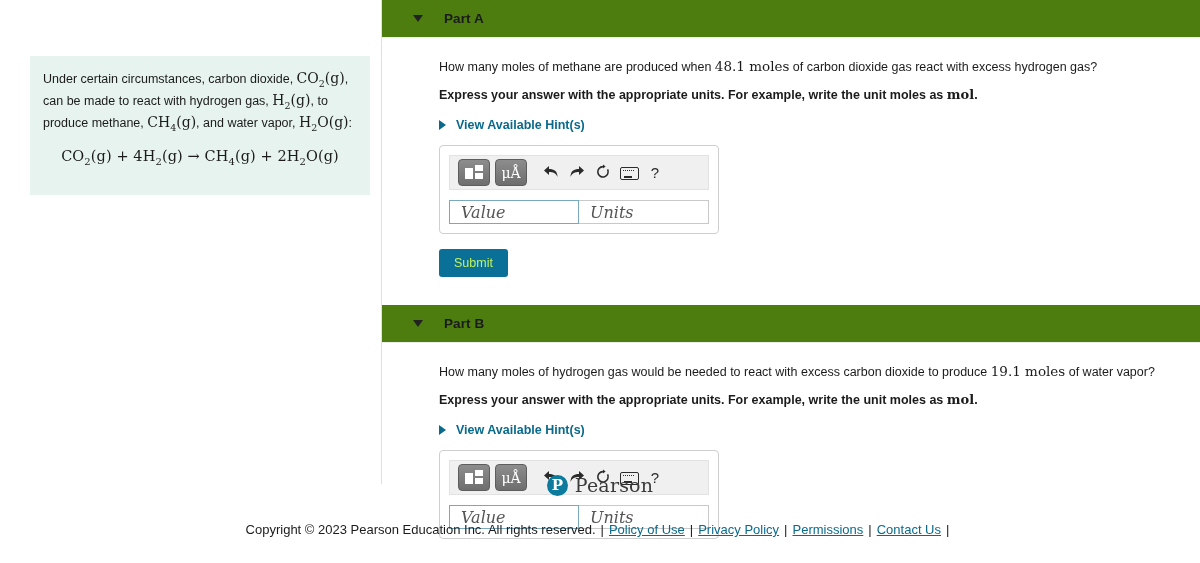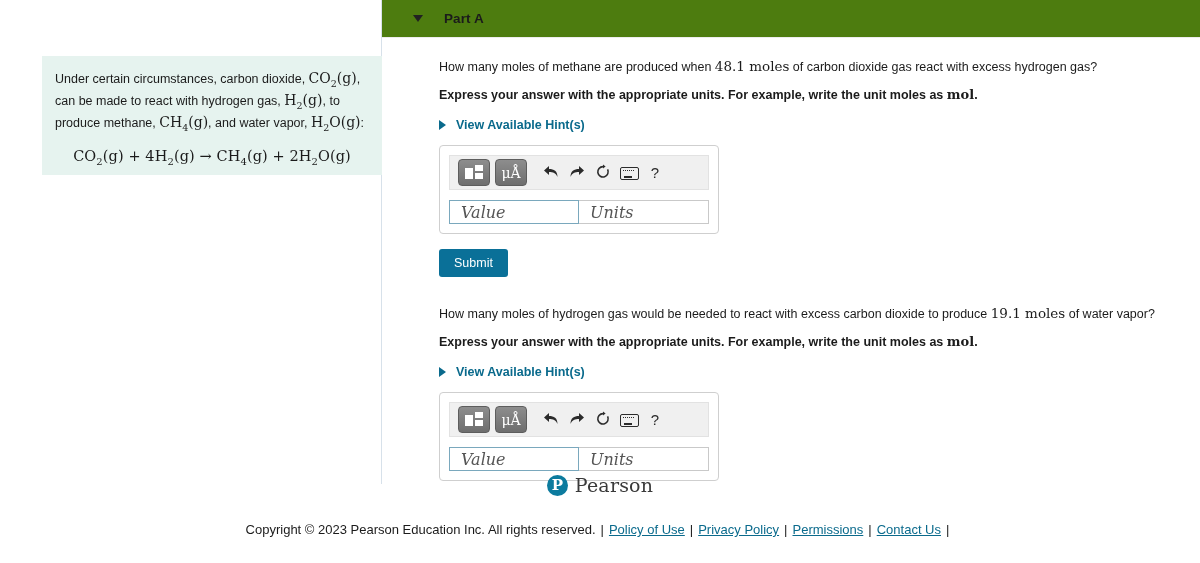--- a/index.html
+++ b/index.html
@@ -54,23 +54,22 @@
     background: #d7e1ea;
   }
 
   
   .problem-panel {
     position: absolute;
     left: 30px;
     top: 56px;
     width: 340px;
     background: #e6f3ef;
-    padding: 14px 13px 8px 13px;
+    padding: 14px 13px 28px 13px;
     box-sizing: border-box;
-    margin-left: 12px;
   }
   .problem-text {
     font-size: 12.5px;
     line-height: 17px;
     color: #1b1b1b;
   }
   .mathfont {
     font-family: "DejaVu Serif", "Liberation Serif", serif;
     font-size: 14px;
   }
@@ -272,21 +271,21 @@
     width: 131px;
     border: 1px solid #c9c9c9;
     border-left: none;
     background: #ffffff;
   }
 
   .submit-btn {
     margin-top: 15px;
     display: inline-block;
     background: #0a7098;
-    color: #ffffff;
+    color: #bef264;
     font-size: 12.5px;
     padding: 7px 15px;
     border: none;
     border-radius: 3px;
     cursor: pointer;
     font-family: "Liberation Sans", sans-serif;
   }
 
   
   .partb-wrap { margin-top: 28px; }
@@ -410,20 +409,24 @@
       <div class="fields-row">
         <div class="field value-field">Value</div>
         <div class="field units-field">Units</div>
       </div>
     </div>
 
     <button class="submit-btn">Submit</button>
   </div>
 
   <div class="partb-wrap">
+    <div class="part-header">
+      <div class="caret"></div>
+      <div class="part-title">Part B</div>
+    </div>
 
     <div class="part-body">
       <div class="q-text">
         <span>How many moles of hydrogen gas would be needed to react with excess carbon dioxide to produce </span><span class="num-serif">19.1</span><span class="num-serif">&nbsp;</span><span class="num-serif">moles</span><span> of water vapor?</span>
       </div>
       <div class="q-instruction">
         <span>Express your answer with the appropriate units. For example, write the unit moles as </span><span class="mono-unit">mol</span><span>.</span>
       </div>
 
       <div class="hint-link">

